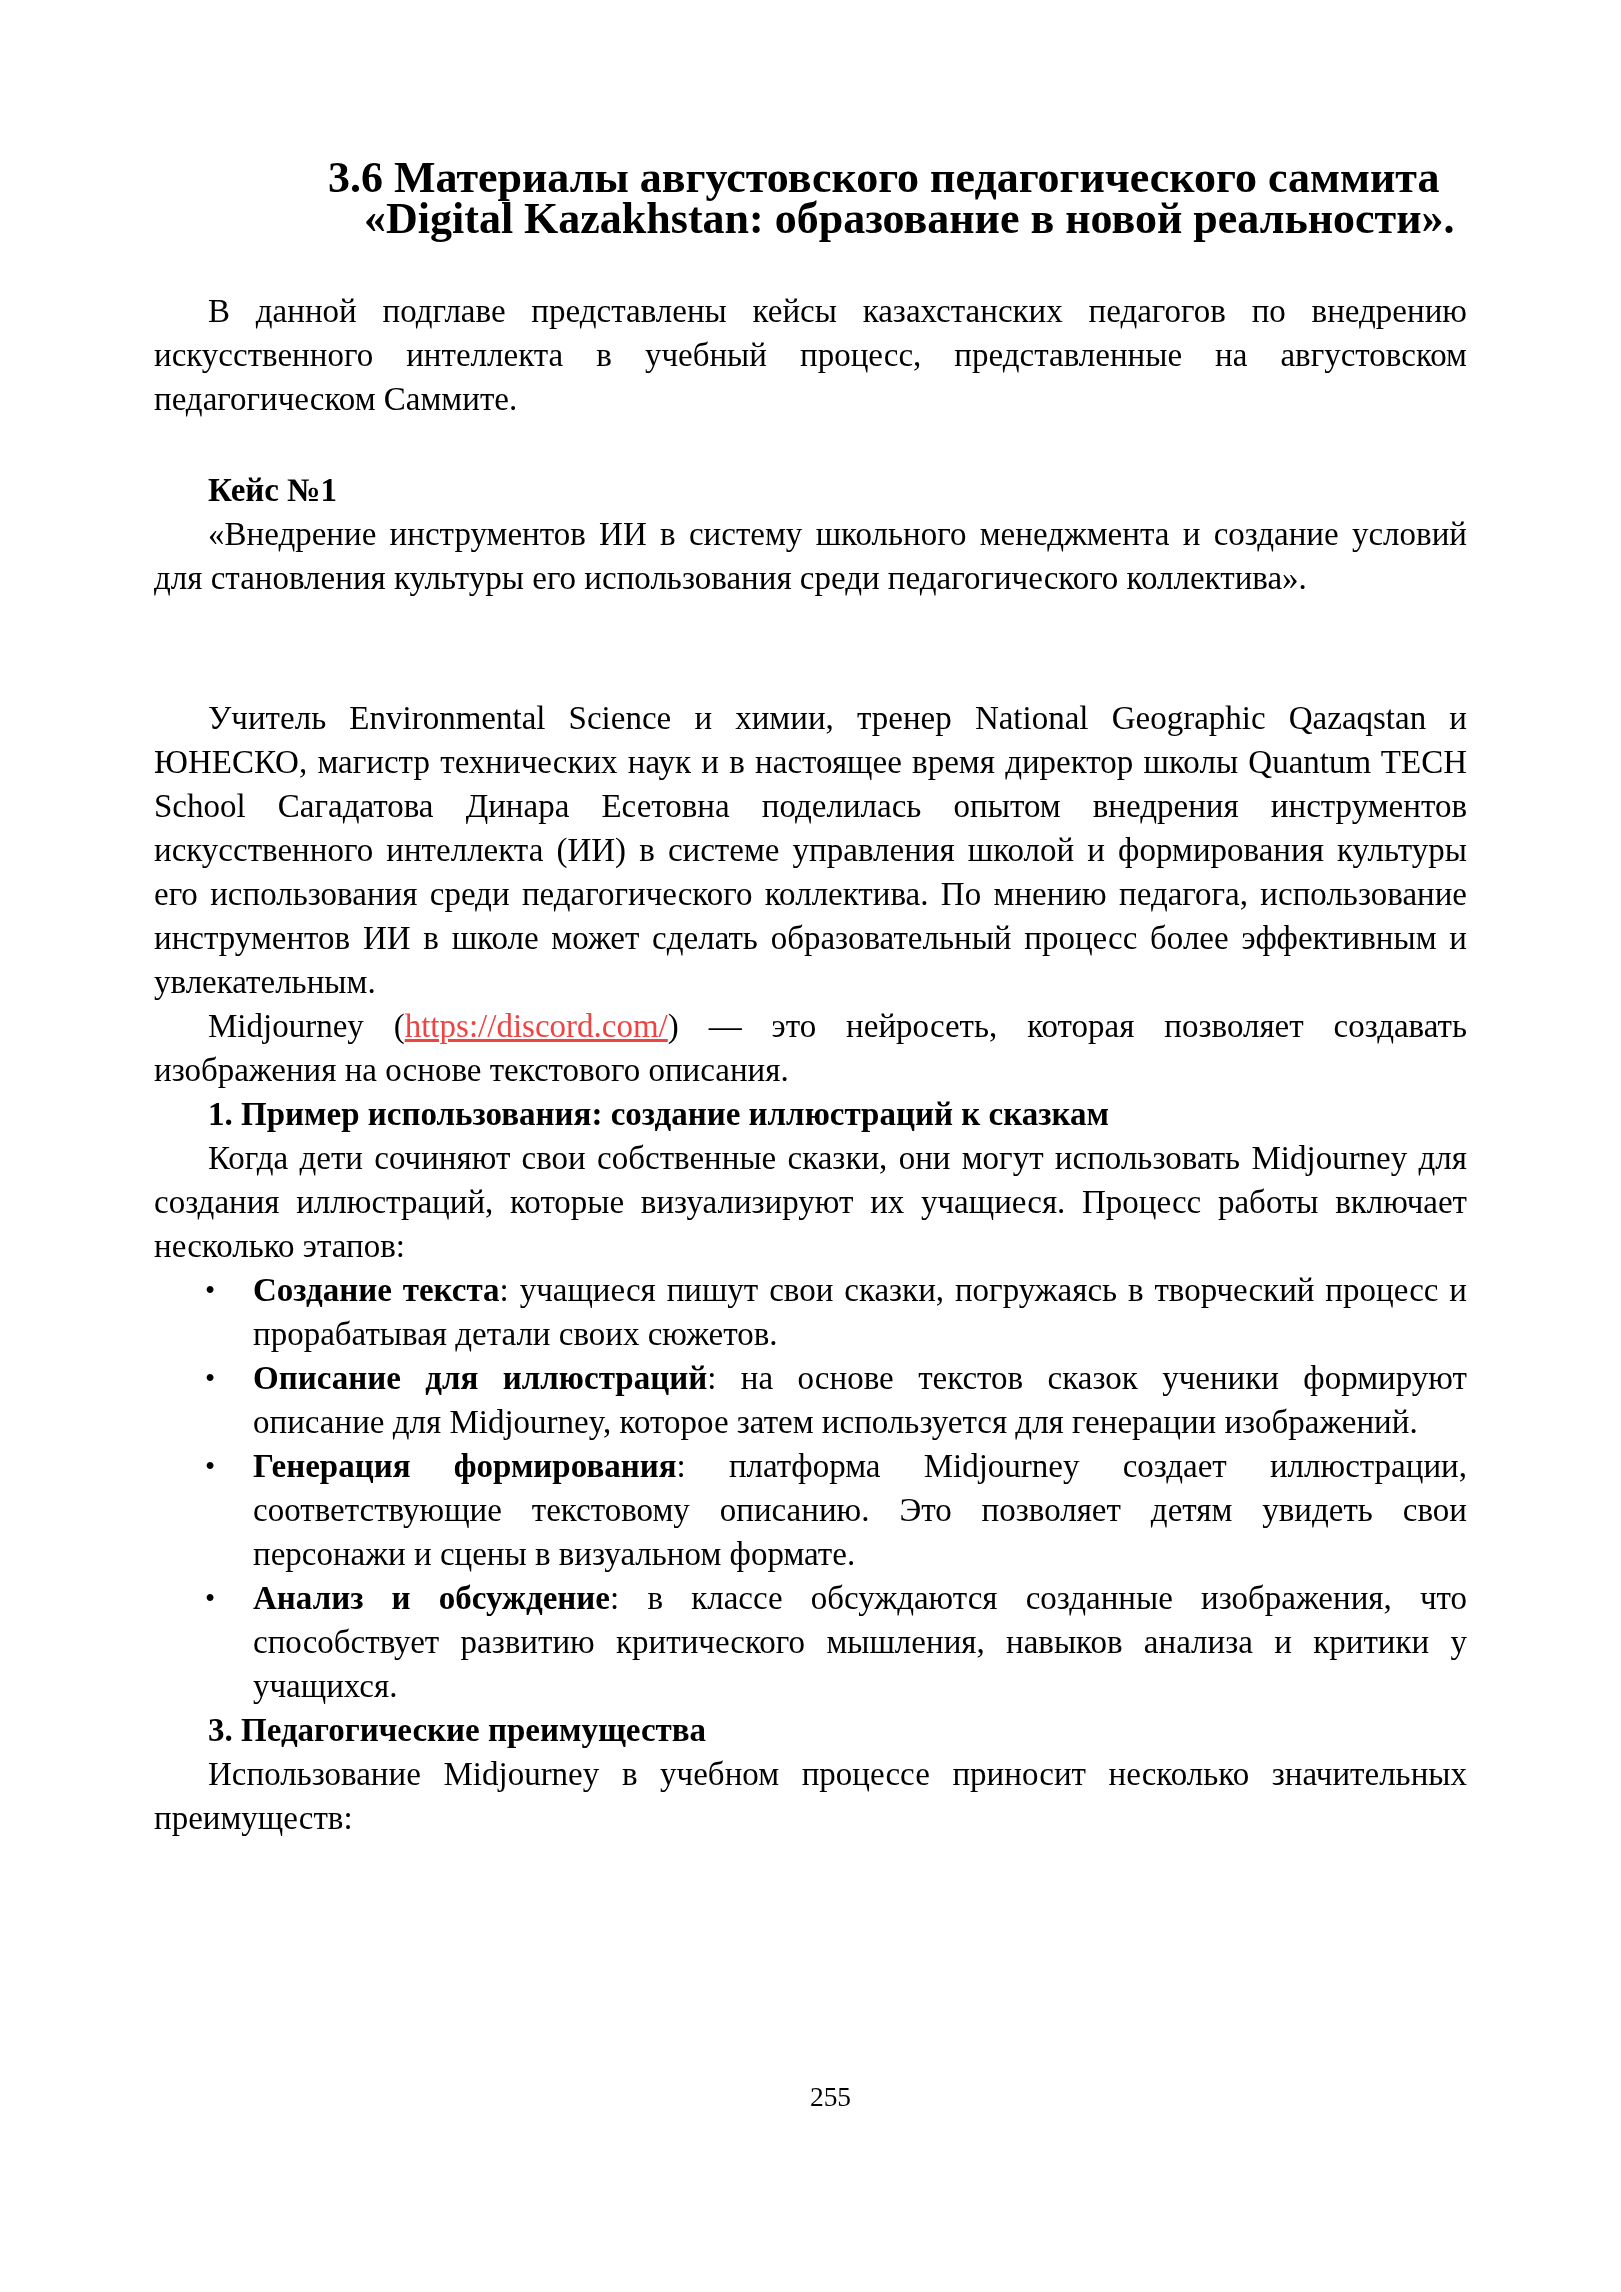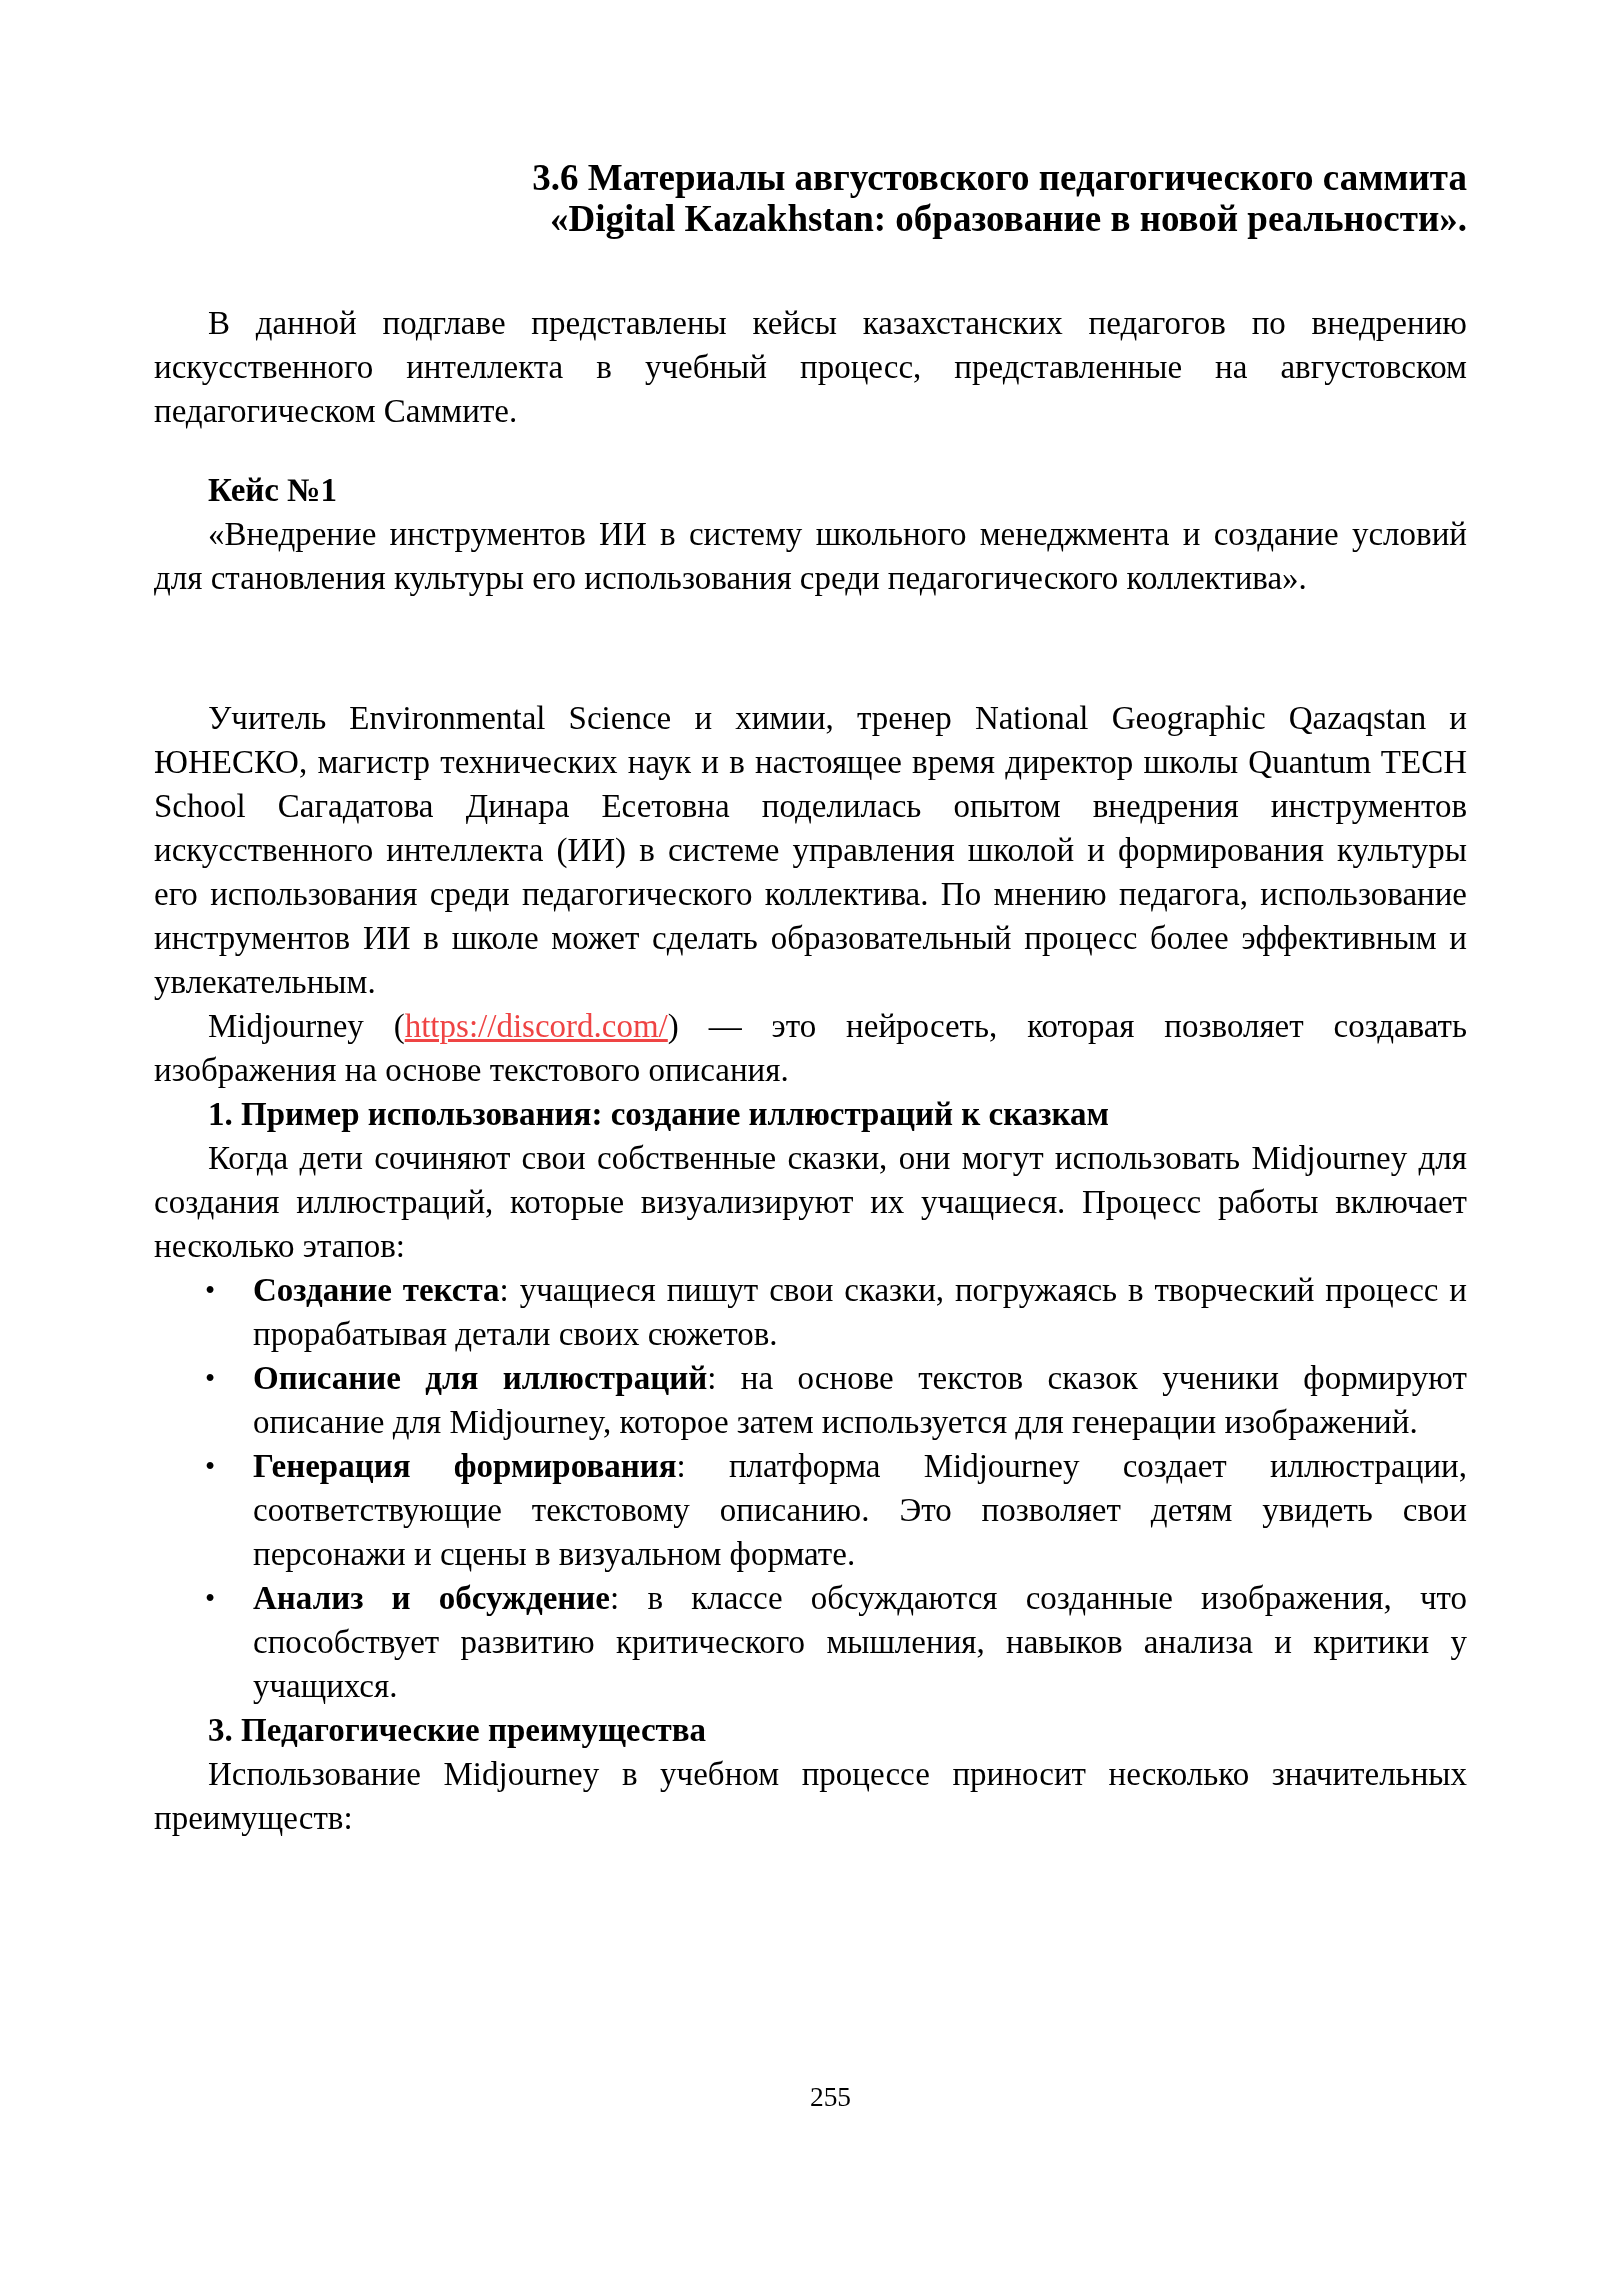--- a/index.html
+++ b/index.html
@@ -20,23 +20,22 @@
       left: 154px;
       top: 0;
       width: 1313px;
     }
     .title {
       position: absolute;
       top: 157px;
       left: 0;
       width: 1313px;
       font-weight: bold;
-      font-size: 37px;
+      font-size: 44px;
       line-height: 41px;
-      text-align: right;
     }
     .title .line1 { display: block; padding-left: 174px; }
     .title .line2 { display: block; padding-left: 210px; }
 
     .body-text {
       font-size: 33px;
       line-height: 44px;
       text-align: justify;
       margin: 0;
     }
@@ -80,21 +79,21 @@
 </head>
 <body>
 
 <div class="page">
 
   <div class="title">
     <span class="line1">3.6 Материалы августовского педагогического саммита</span>
     <span class="line2">«Digital Kazakhstan: образование в новой реальности».</span>
   </div>
 
-  <div class="block" style="top: 301px;">
+  <div class="block" style="top: 289px;">
     <p class="body-text indent">В данной подглаве представлены кейсы казахстанских педагогов по внедрению искусственного интеллекта в учебный процесс, представленные на августовском педагогическом Саммите.</p>
   </div>
 
   <div class="block" style="top: 468px;">
     <p class="body-text indent bold">Кейс №1</p>
     <p class="body-text indent">«Внедрение инструментов ИИ в систему школьного менеджмента и создание условий для становления культуры его использования среди педагогического коллектива».</p>
   </div>
 
   <div class="block" style="top: 696px;">
     <p class="body-text indent">Учитель Environmental Science и химии, тренер National Geographic Qazaqstan и ЮНЕСКО, магистр технических наук и в настоящее время директор школы Quantum TECH School Сагадатова Динара Есетовна поделилась опытом внедрения инструментов искусственного интеллекта (ИИ) в системе управления школой и формирования культуры его использования среди педагогического коллектива. По мнению педагога, использование инструментов ИИ в школе может сделать образовательный процесс более эффективным и увлекательным.</p>

